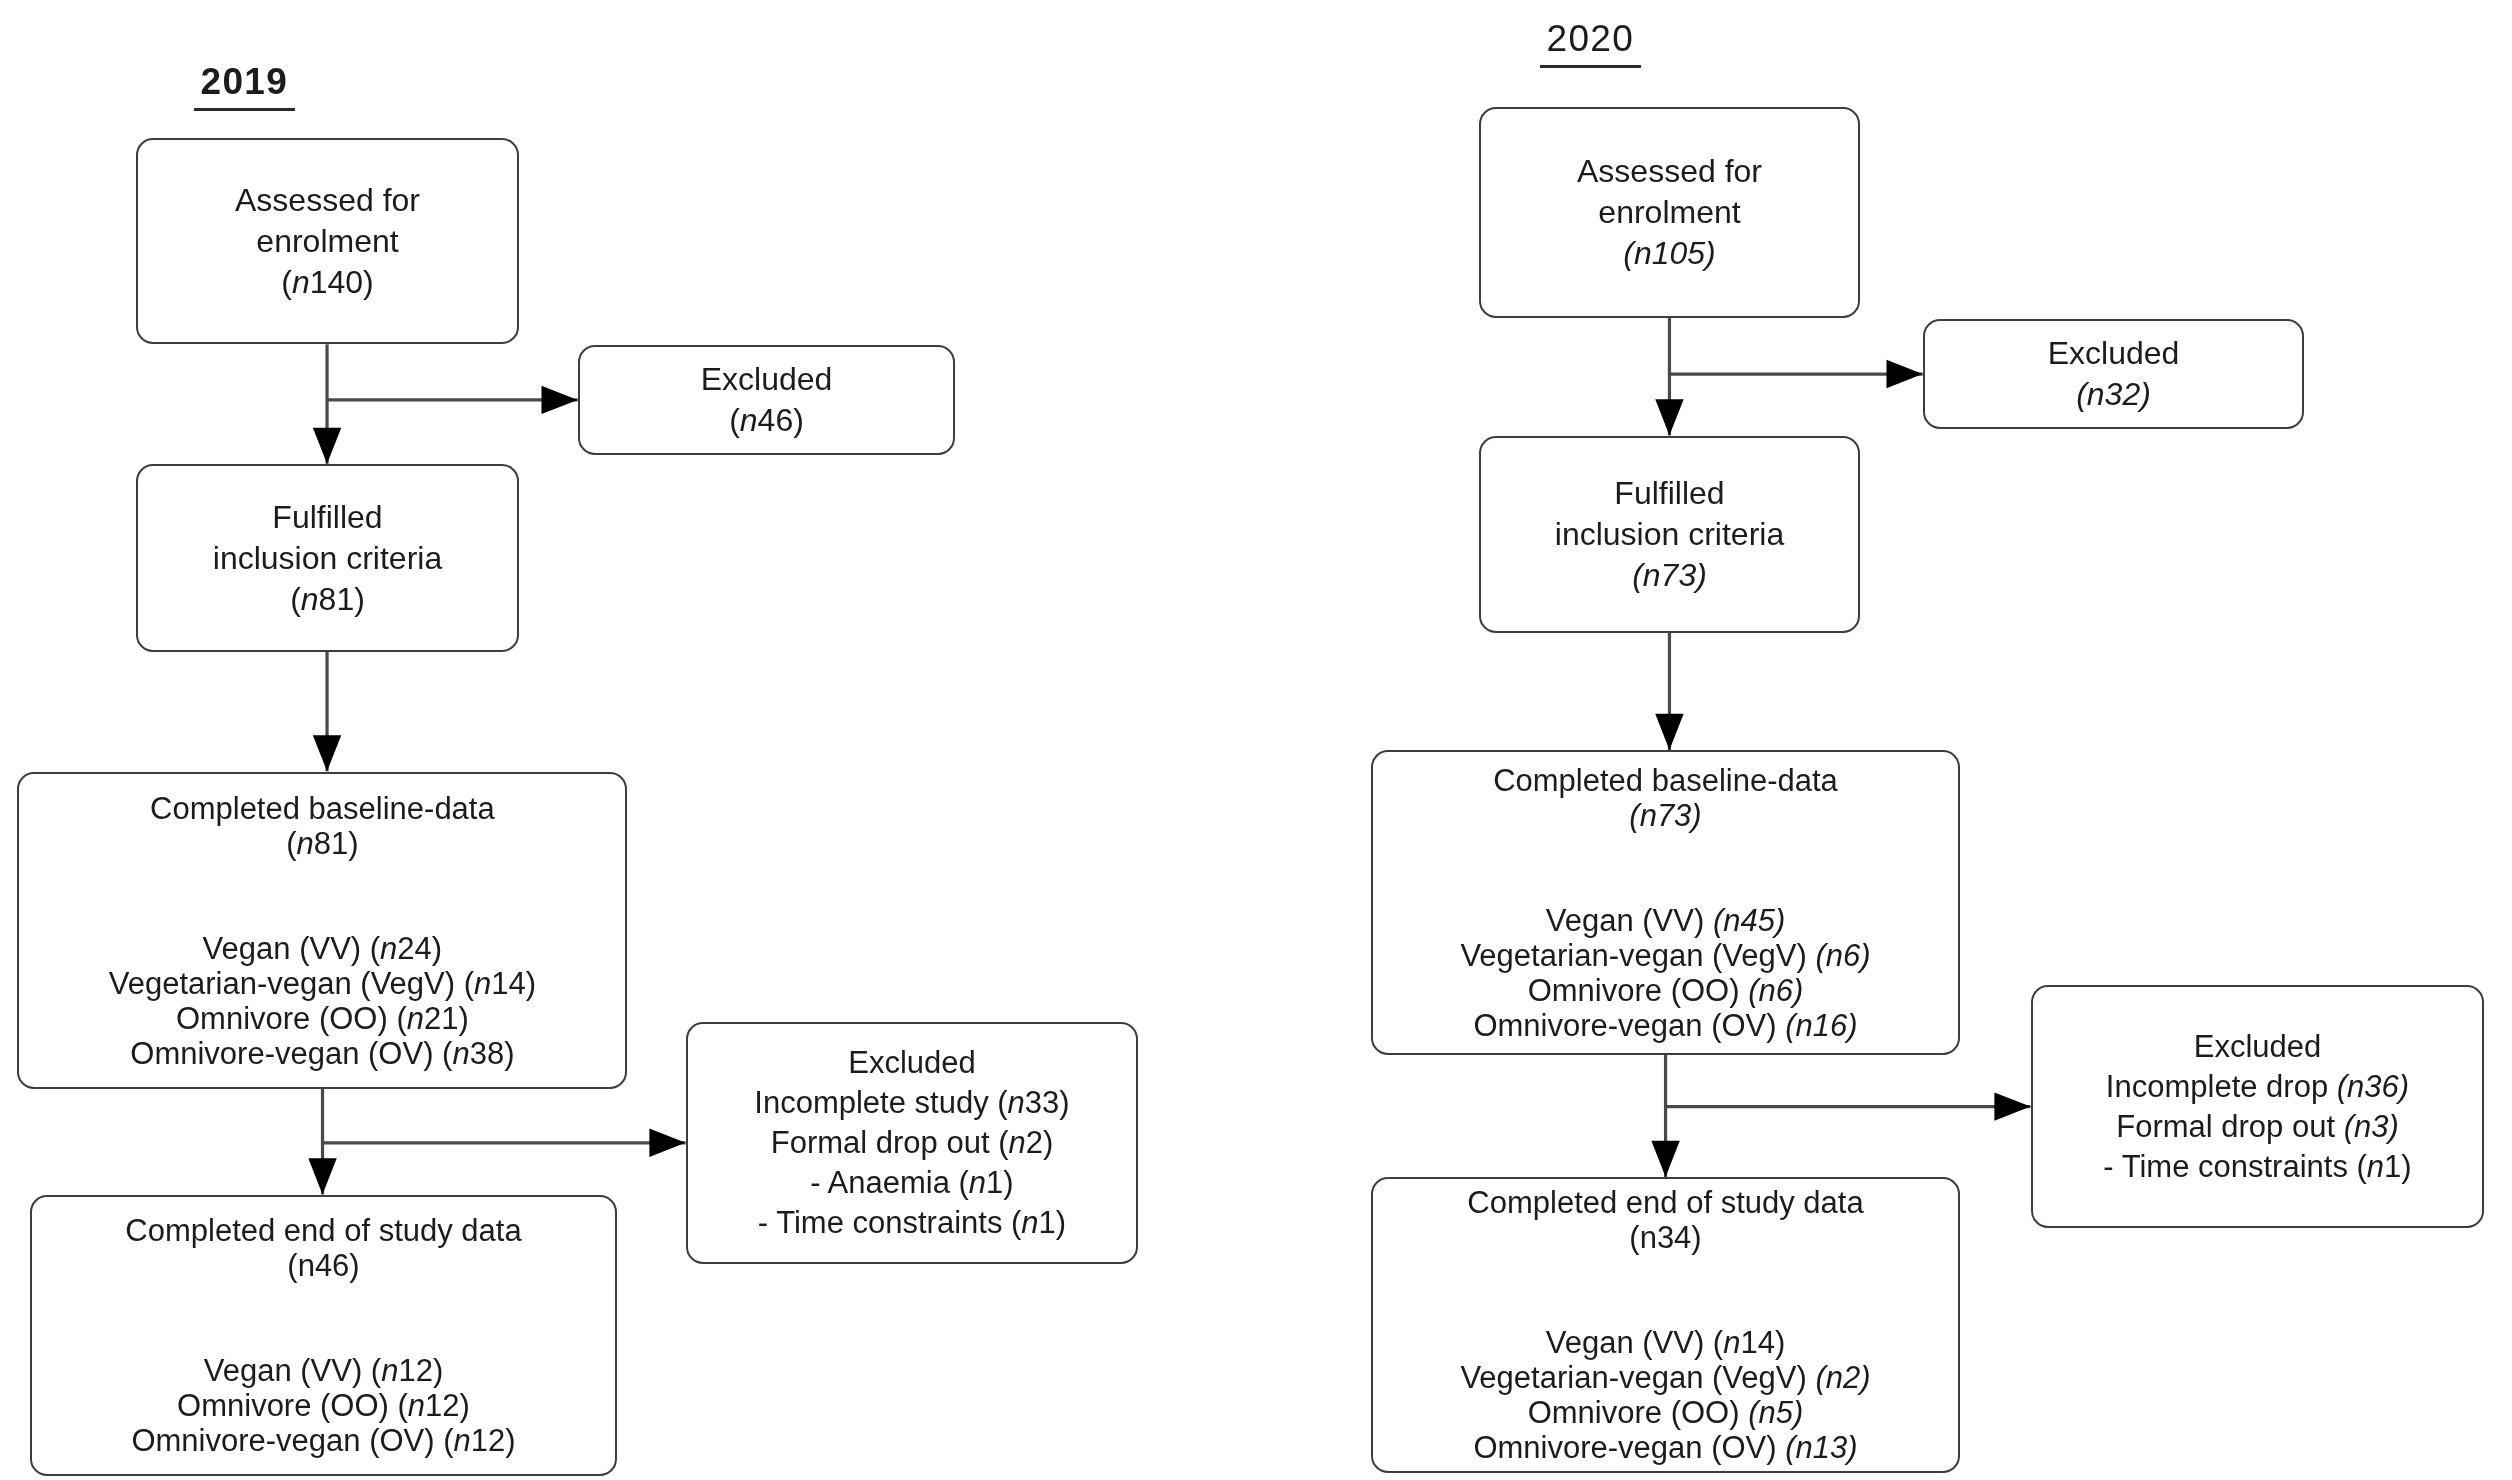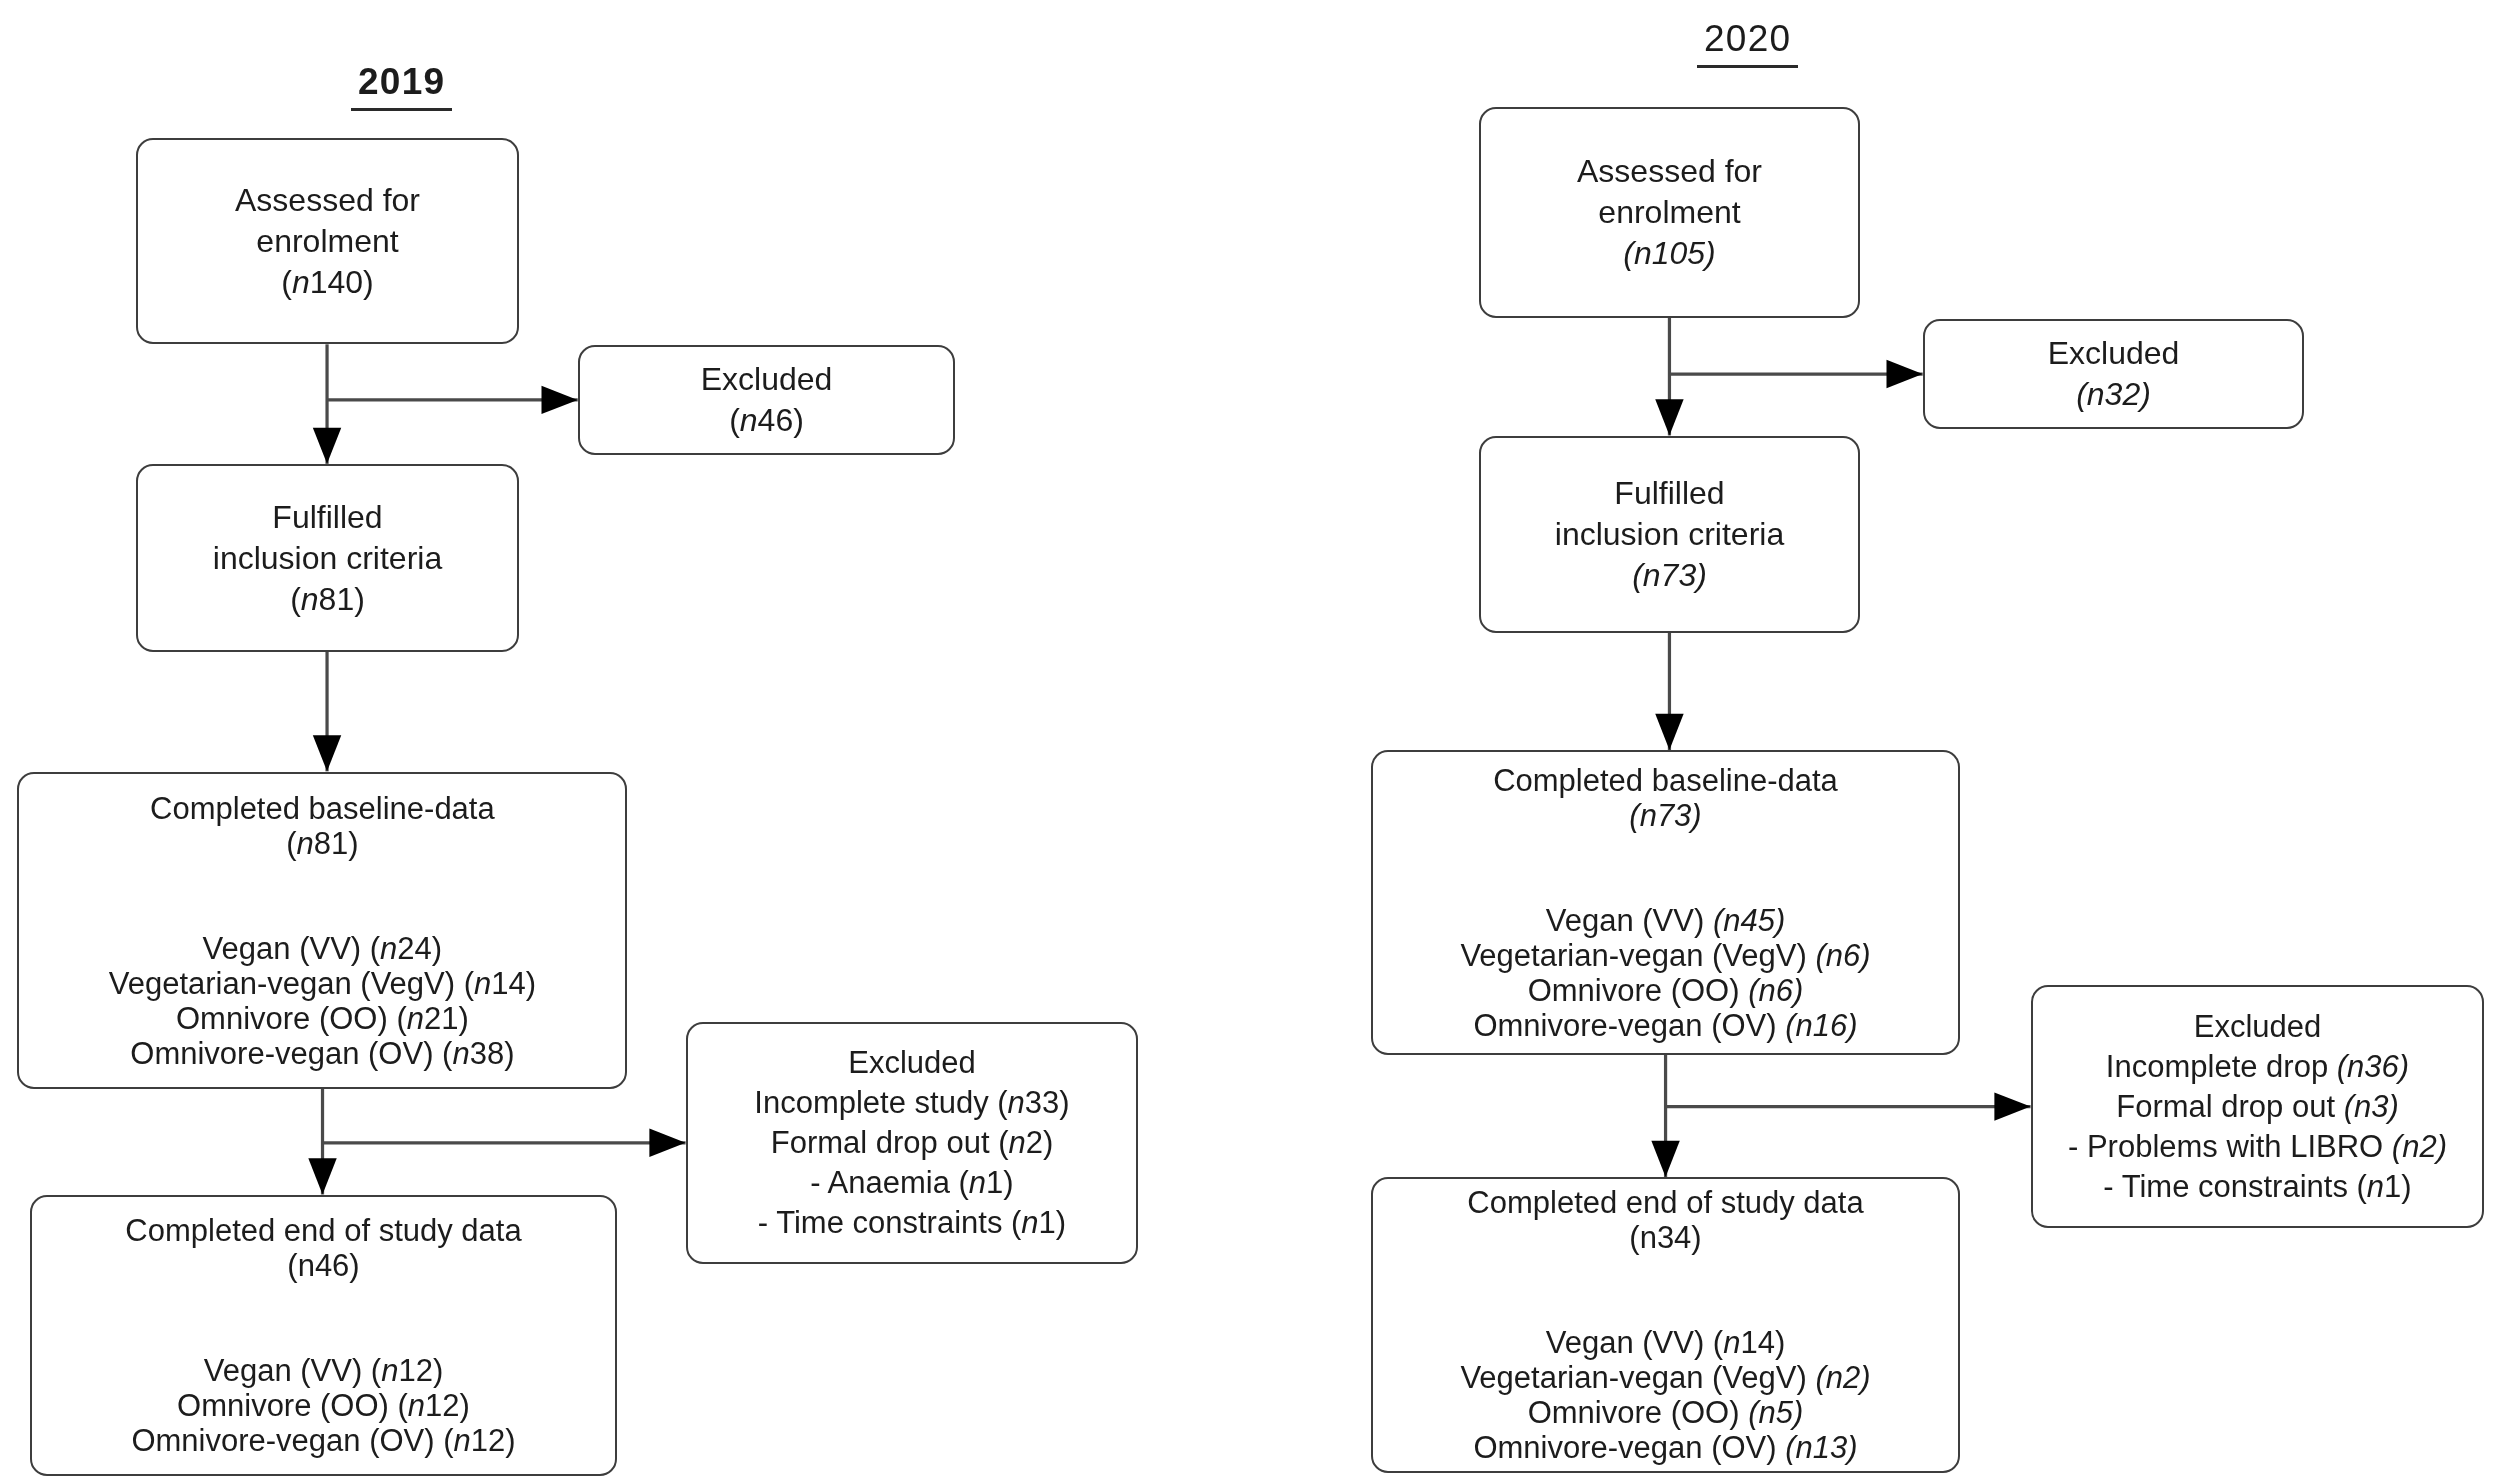--- a/index.html
+++ b/index.html
@@ -11,21 +11,21 @@
     position: relative;
     width: 2512px;
     height: 1480px;
     background: #ffffff;
     font-family: "Liberation Sans", "DejaVu Sans", sans-serif;
     color: #1c1c1c;
     overflow: hidden;
   }
   .year-title {
     position: absolute;
-    text-align: right;
+    text-align: left;
     font-size: 37px;
     letter-spacing: 1.3px;
   }
   .year-title .u {
     display: inline-block;
     border-bottom: 3.9px solid #2a2a2a;
     padding: 0 6.5px 5.2px 6.5px;
   }
   .box {
     position: absolute;
@@ -159,21 +159,20 @@
       <div class="line"><span>Vegan (VV) </span><span class="it">(n45)</span></div>
       <div class="line"><span>Vegetarian-vegan (VegV) </span><span class="it">(n6)</span></div>
       <div class="line"><span>Omnivore (OO) </span><span class="it">(n6)</span></div>
       <div class="line"><span>Omnivore-vegan (OV) </span><span class="it">(n16)</span></div>
     </div>
 
   <div class="box box-xl" style="left:2031px; top:985px; width:453px; height:243px;">
       <div class="line"><span>Excluded</span></div>
       <div class="line"><span>Incomplete drop </span><span class="it">(n36)</span></div>
       <div class="line"><span>Formal drop out </span><span class="it">(n3)</span></div>
-      <div class="line"><span>- Problems with LIBRO </span><span class="it">(n2)</span></div>
       <div class="line"><span>- Time constraints (</span><span class="it">n</span><span>1)</span></div>
     </div>
 
   <div class="box box-lg" style="left:1371px; top:1177px; width:589px; height:296px;">
       <div class="line"><span>Completed end of study data</span></div>
       <div class="line"><span>(n34)</span></div>
       <div class="line">&nbsp;</div>
       <div class="line">&nbsp;</div>
       <div class="line"><span>Vegan (VV) (</span><span class="it">n</span><span>14)</span></div>
       <div class="line"><span>Vegetarian-vegan (VegV) </span><span class="it">(n2)</span></div>

